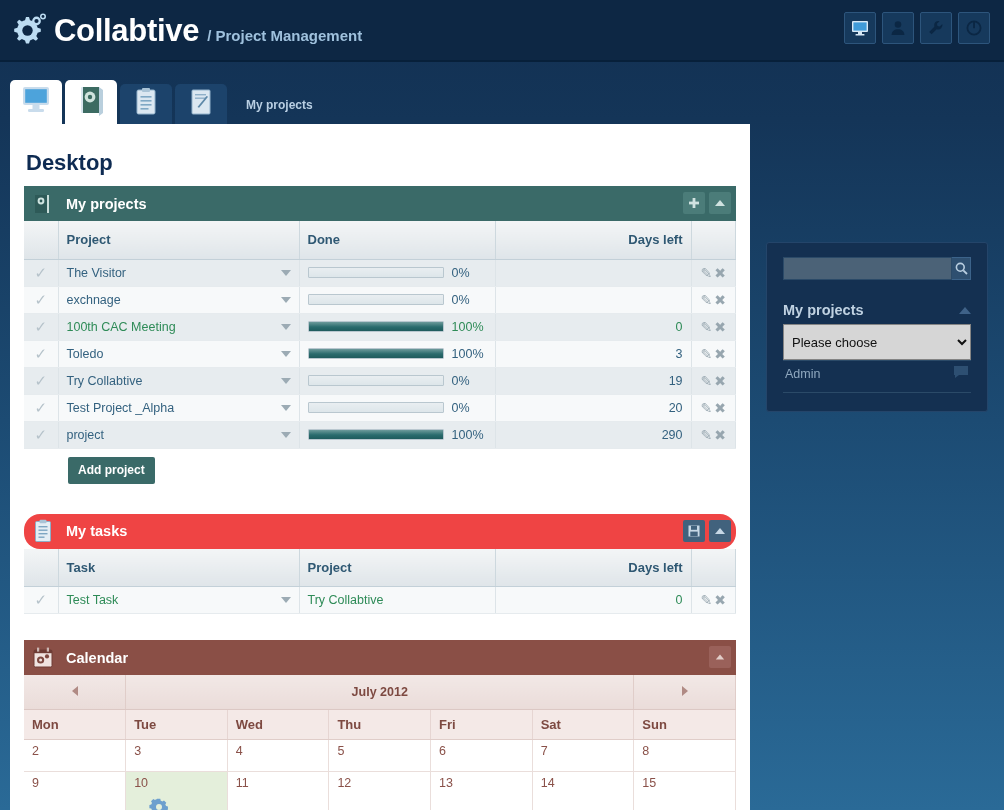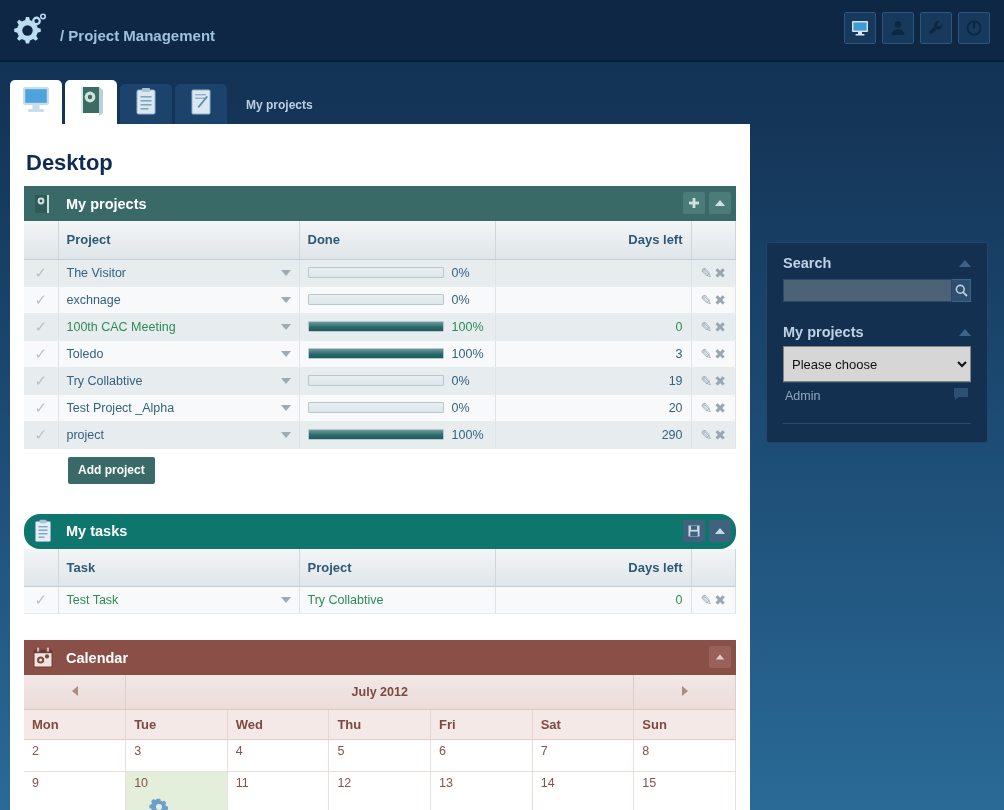--- a/index.html
+++ b/index.html
@@ -105,21 +105,21 @@
 
   
   .panel { margin: 0 14px 0 14px; }
   .panel-head {
     height: 35px;
     display: flex; align-items: center;
     padding-left: 6px;
     position: relative;
   }
   .panel-head.projects { background: #3a6a68; }
-  .panel-head.tasks    { background: #0f766e; border-radius: 16px; }
+  .panel-head.tasks    { background: #ef4444; border-radius: 16px; }
   .panel-head.calendar { background: #8a4f46; }
   .panel-icon {
     width: 26px; height: 26px;
     display: flex; align-items: center; justify-content: center;
     margin-right: 10px;
   }
   .panel-title {
     color: #ffffff;
     font-size: 14.5px;
     font-weight: bold;
@@ -310,41 +310,42 @@
     color: #111111;
     font-size: 13px;
     font-family: "Liberation Sans", sans-serif;
     padding-left: 4px;
   }
   .online-row {
     display: flex; align-items: center; justify-content: space-between;
     border-top: 1px solid #2a4straight;
     border-top: 1px solid #2b4a68;
     border-bottom: 1px solid #2b4a68;
-    padding: 4px 2px 18px 2px;
+    padding: 4px 2px 9px 2px;
   }
   .online-name { color: #8fa8bf; font-size: 12.5px; }
 </style>
 </head>
 <body>
 
 <div class="topbar">
   <div class="brand">
     <span class="brand-logo">
       <svg width="44" height="44" viewBox="0 0 44 44">
         <g fill="#bcdcf2">
           <path d="M18 8 l3 0 1 3.2 a9 9 0 0 1 3.1 1.3 l2.8-1.7 2.1 2.1 -1.7 2.8 a9 9 0 0 1 1.3 3.1 l3.2 1 0 3 -3.2 1 a9 9 0 0 1-1.3 3.1 l1.7 2.8 -2.1 2.1 -2.8-1.7 a9 9 0 0 1-3.1 1.3 l-1 3.2 -3 0 -1-3.2 a9 9 0 0 1-3.1-1.3 l-2.8 1.7 -2.1-2.1 1.7-2.8 a9 9 0 0 1-1.3-3.1 l-3.2-1 0-3 3.2-1 a9 9 0 0 1 1.3-3.1 l-1.7-2.8 2.1-2.1 2.8 1.7 a9 9 0 0 1 3.1-1.3 z"></path>
         </g>
         <circle cx="19.5" cy="21.5" r="5.2" fill="#0d2744"></circle>
         <circle cx="28.5" cy="12" r="4.4" fill="#bcdcf2"></circle>
         <circle cx="28.5" cy="12" r="2.1" fill="#0d2744"></circle>
         <circle cx="35" cy="7.5" r="3" fill="#bcdcf2"></circle>
         <circle cx="35" cy="7.5" r="1.4" fill="#0d2744"></circle>
       </svg>
     </span>
+    <span class="brand-name">Collabtive</span>
     <span class="brand-sub"><span>/</span> <span>Project Management</span></span>
   </div>
 
   <div class="topicons">
     <div class="topicon active">
       <svg width="20" height="20" viewBox="0 0 20 20">
         <rect x="2" y="3" width="16" height="11" rx="1" fill="#d8e8f5"></rect>
         <rect x="3.4" y="4.4" width="13.2" height="8.2" fill="#3f9ad8"></rect>
         <rect x="8" y="14" width="4" height="2.5" fill="#d8e8f5"></rect>
         <rect x="5.5" y="16" width="9" height="1.6" rx="0.6" fill="#d8e8f5"></rect>
@@ -692,24 +693,20 @@
               <td class="day"><span>14</span></td>
               <td class="day"><span>15</span></td>
             </tr>
           </tbody>
       </table>
     </div>
   </div>
 
   <div class="sidebar">
 
-    <div class="sb-head">
-      <span>Search</span>
-      <span class="tri-up"></span>
-    </div>
     <div class="searchrow">
       <input class="searchinput" type="text" placeholder="" style="">
       <span class="searchbtn">
         <svg width="15" height="15" viewBox="0 0 15 15">
           <circle cx="6.3" cy="6.3" r="3.9" fill="none" stroke="#b9cee0" stroke-width="1.6"></circle>
           <line x1="9.3" y1="9.3" x2="13" y2="13" stroke="#b9cee0" stroke-width="1.8"></line>
         </svg>
       </span>
     </div>
 

